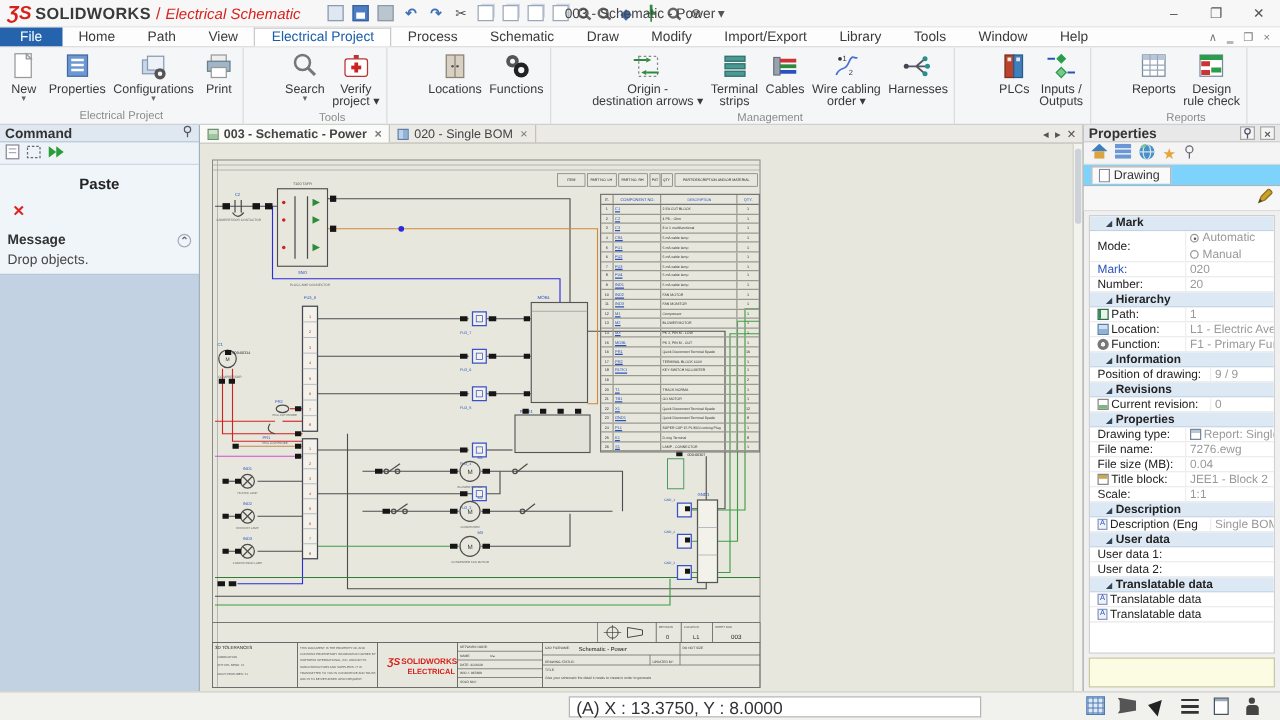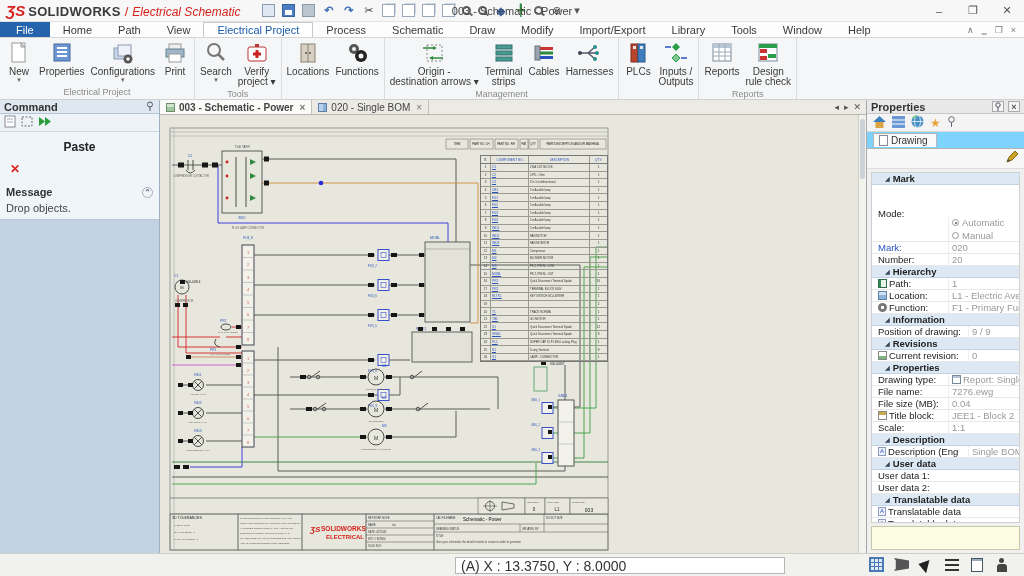--- a/index.html
+++ b/index.html
@@ -27,21 +27,21 @@
   #doc-title{position:absolute;left:0;right:0;text-align:center;font-size:11px;color:#444;pointer-events:none;}
   #wincontrols{margin-left:auto;display:flex;}
   .wc{width:34px;height:21px;display:flex;align-items:center;justify-content:center;color:#555;font-size:11px;}
   
   #menubar{position:absolute;left:0;top:22px;width:1024px;height:16px;background:#fdfdfd;border-bottom:1px solid #d5d5d5;display:flex;align-items:stretch;}
   .mi{padding:1px 13px;display:flex;align-items:center;color:#3a3a3a;}
   .mi.file{background:#2564ad;color:#fff;padding:1px 16px;}
   .mi.active{background:#fff;border:1px solid #c9c9c9;border-bottom:none;color:#1a5dab;}
   #mb-mini{margin-left:auto;display:flex;gap:8px;align-items:center;padding-right:8px;color:#777;font-size:9px;}
   
-  #ribbon{position:absolute;left:0;top:38px;width:1024px;height:62px;background:#f5f6f7;border-bottom:1px solid #d0d0d0;display:flex;}
+  #ribbon{position:absolute;left:0;top:38px;width:1024px;height:62px;background:#f5f6f7;border-bottom:1px solid #d0d0d0;display:flex;gap:28px;}
   .rgroup{display:flex;flex-direction:column;border-right:1px solid #dcdcdc;padding:1px 2px 0 2px;}
   .rbuttons{display:flex;flex:1;align-items:flex-start;}
   .rlabel{font-size:9px;color:#8a8a8a;text-align:center;height:13px;line-height:12px;}
   .rbtn{display:flex;flex-direction:column;align-items:center;justify-content:flex-start;font-size:10px;line-height:10px;text-align:center;color:#3a3a3a;padding:1px 3px;min-width:34px;}
   .rbtn svg{display:block;}
   .rbtn .cap{margin-top:1px;white-space:pre-line;}
   .darr{color:#666;font-size:7px;line-height:6px;}
   
   #command{position:absolute;left:0;top:100px;width:160px;height:453px;background:#c3d2e2;border-right:1px solid #9fb0c0;}
   #cmd-head{height:14px;background:#dfe8f1;border-bottom:1px solid #b5c3d2;display:flex;align-items:center;padding:0 4px;font-weight:bold;color:#333;}
@@ -288,20 +288,30 @@
       </div>
       <div class="rbtn">
         <svg width="26" height="26">
             <rect x="4" y="6" width="5" height="14" fill="#9aa3ad" stroke="#6a737d"></rect>
             <rect x="9" y="7" width="13" height="3" fill="#c33"></rect>
             <rect x="9" y="11.5" width="13" height="3" fill="#2e8b3e"></rect>
             <rect x="9" y="16" width="13" height="3" fill="#2a52be"></rect>
           </svg>
         <span class="cap">Cables</span>
       </div>
+      <div class="rbtn" style="min-width:58px;">
+        <svg width="26" height="26">
+            <path d="M5,20 C8,12 12,18 15,10 S 20,8 22,6" fill="none" stroke="#4a6fd4" stroke-width="1.4"></path>
+            <circle cx="8" cy="7" r="1.5" fill="#333"></circle>
+            <text x="10" y="9" font-size="6" fill="#333">1</text>
+            <text x="15" y="20" font-size="6" fill="#333">2</text>
+          </svg>
+        <span class="cap">Wire cabling
+order ▾</span>
+      </div>
       <div class="rbtn">
         <svg width="26" height="26">
             <path d="M3,13 h8 M11,13 l7,-6 M11,13 l7,6 M11,13 l9,0" fill="none" stroke="#556" stroke-width="1.4"></path>
             <circle cx="18" cy="7" r="2" fill="#2a8f8a"></circle>
             <circle cx="20" cy="13" r="2" fill="#2a8f8a"></circle>
             <circle cx="18" cy="19" r="2" fill="#2a8f8a"></circle>
             <circle cx="3" cy="13" r="2" fill="#445"></circle>
           </svg>
         <span class="cap">Harnesses</span>
       </div>
@@ -1056,21 +1066,21 @@
           <polygon points="2,11 3,8 5,10" fill="#444"></polygon>
         </svg></span>
   </div>
   <div id="pr-grid">
     <div class="psec">
         <span class="tri">◢</span>
         <span>Mark</span>
       </div>
     <div class="prow" style="min-height:22px;">
       <span class="plabel">Mode:</span>
-      <span class="pval" style="flex-direction:column;align-items:flex-start;justify-content:space-between;margin-top:32px;">
+      <span class="pval" style="flex-direction:column;align-items:flex-start;justify-content:space-between;">
         <span style="display:flex;align-items:center;">
             <span class="radio sel"></span>
             <span>Automatic</span>
           </span>
         <span style="display:flex;align-items:center;">
             <span class="radio"></span>
             <span>Manual</span>
           </span>
       </span>
     </div>

